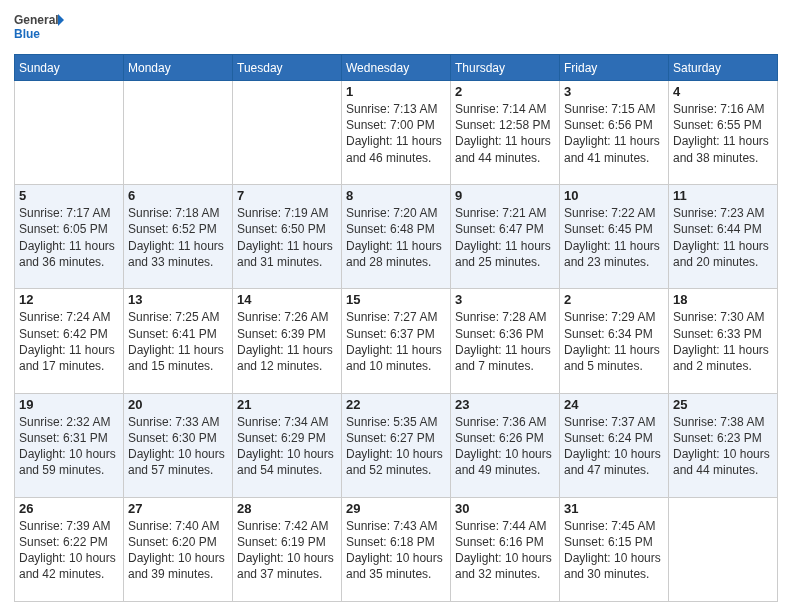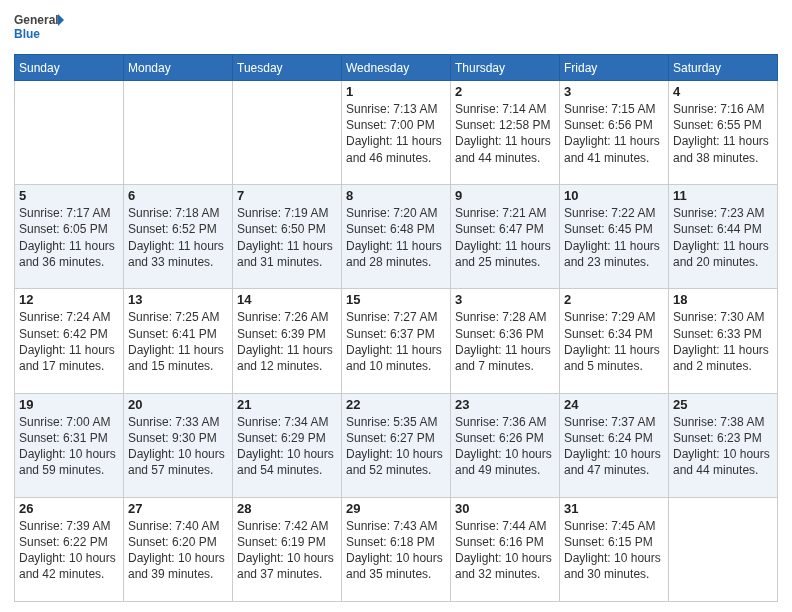--- a/index.html
+++ b/index.html
@@ -246,29 +246,29 @@
             <span class="day-number">18</span>
             <div class="day-info">Sunrise: 7:30 AM
 Sunset: 6:33 PM
 Daylight: 11 hours
 and 2 minutes.</div>
           </td>
         </tr>
         <tr>
           <td>
             <span class="day-number">19</span>
-            <div class="day-info">Sunrise: 7:00 AM
+            <div class="day-info">Sunrise: 2:32 AM
 Sunset: 6:31 PM
 Daylight: 10 hours
 and 59 minutes.</div>
           </td>
           <td>
             <span class="day-number">20</span>
             <div class="day-info">Sunrise: 7:33 AM
-Sunset: 9:30 PM
+Sunset: 6:30 PM
 Daylight: 10 hours
 and 57 minutes.</div>
           </td>
           <td>
             <span class="day-number">21</span>
             <div class="day-info">Sunrise: 7:34 AM
 Sunset: 6:29 PM
 Daylight: 10 hours
 and 54 minutes.</div>
           </td>

